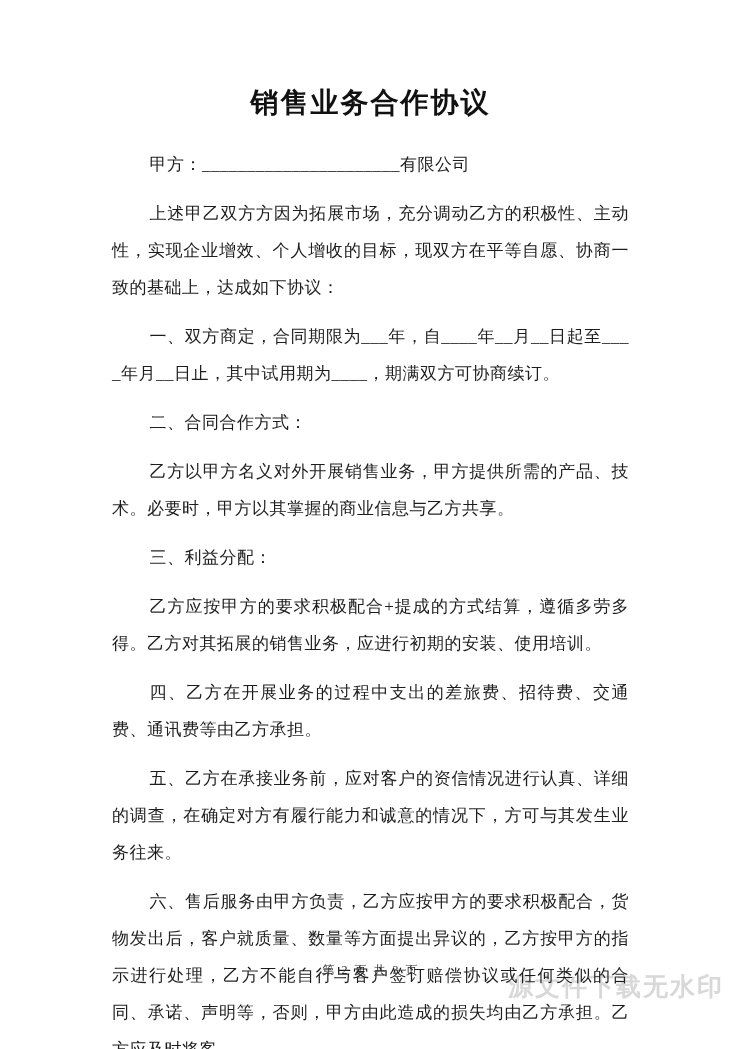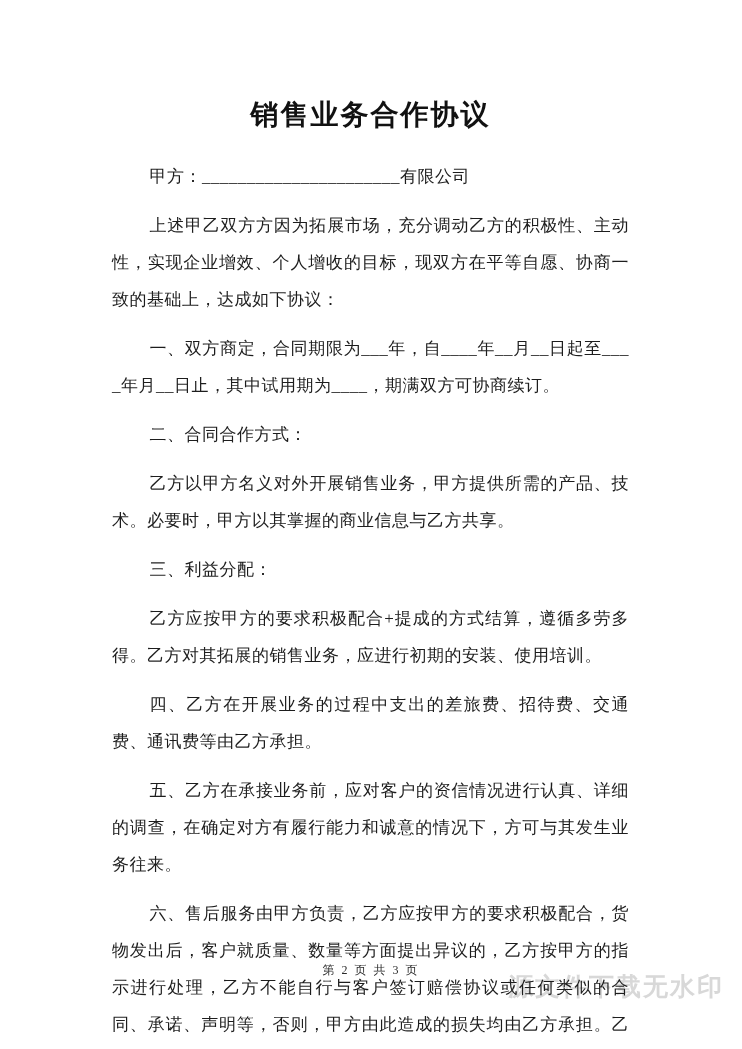--- a/index.html
+++ b/index.html
@@ -17,21 +17,21 @@
     color: #1d1d1d;
   }
   .content {
     position: absolute;
     left: 100px;
     top: 84px;
     width: 541px;
     z-index: 2;
   }
   .doc-title {
-    margin: 12px 0 24px 0;
+    margin: 0 0 24px 0;
     text-align: center;
     font-size: 28px;
     font-weight: bold;
     letter-spacing: 2px;
     color: #111111;
   }
   .body-text p {
     margin: 12px;
     font-size: 17px;
     line-height: 37px;

